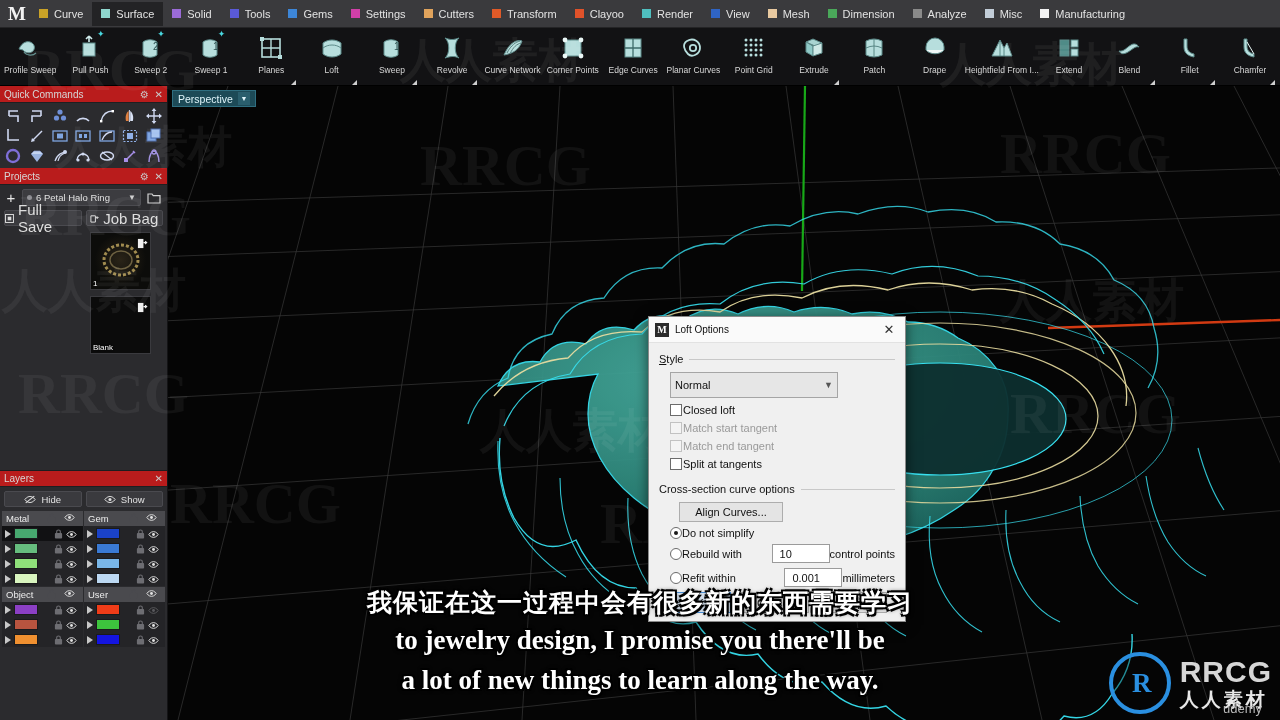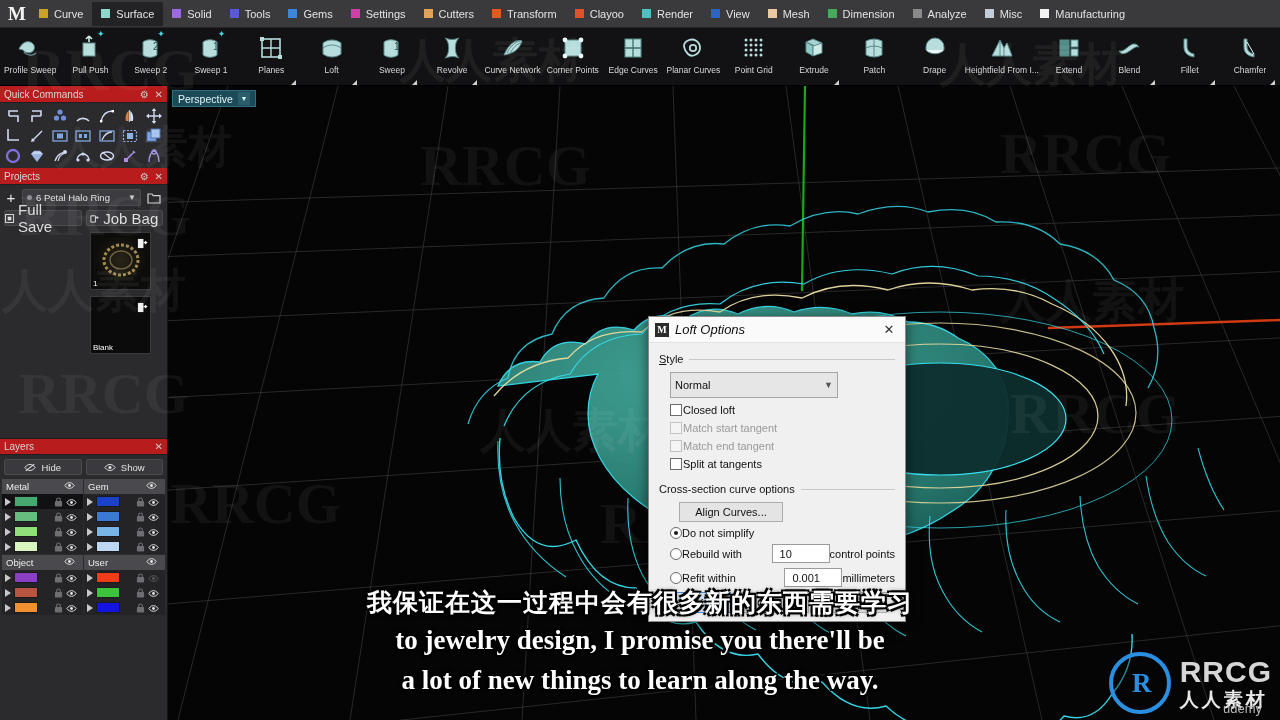--- a/index.html
+++ b/index.html
@@ -163,21 +163,21 @@
   }
   .dlg-title {
     height: 26px; display: flex; align-items: center; padding: 0 6px;
     background: #fafafa; border-bottom: 1px solid #e2e2e2;
   }
   .dlg-ico {
     width: 14px; height: 14px; background: #2b2b2b; color: #fff;
     font-size: 10px; font-family: "Liberation Serif", serif; font-weight: bold;
     display: flex; align-items: center; justify-content: center; margin-right: 6px;
   }
-  .dlg-title .dt { flex: 1; font-size: 13px; color: #0d0d0d; font-style: italic; }
+  .dlg-title .dt { flex: 1; font-size: 10px; color: #0d0d0d; }
   .dlg-close { width: 20px; text-align: center; font-size: 13px; color: #333; }
   .dlg-body { padding: 10px 10px 0 10px; }
   .grp {
     display: flex; align-items: center; gap: 6px;
     font-size: 11px; color: #111; margin-bottom: 7px;
   }
   .grp .gl { white-space: nowrap; }
   .grp .gline { flex: 1; height: 1px; background: #c8c8c8; }
   .combo {
     margin-left: 11px; width: 168px; height: 26px; background: #e6e6e6;
@@ -757,21 +757,21 @@
         <span class="ticon">
           <svg width="11" height="11" viewBox="0 0 12 12">
               <path d="M1 1h6v10H1z" fill="#f0f0f0"></path>
               <path d="M7 5h3.4M8.8 3.4L10.6 5 8.8 6.6" stroke="#f0f0f0" stroke-width="1.2" fill="none"></path>
             </svg>
         </span>
         <span class="tlabel">Blank</span>
       </div>
     </div>
 
-    <div class="panel-hdr layers-hdr" style="margin-top:38px;">
+    <div class="panel-hdr layers-hdr" style="margin-top:70px;">
       <span class="ttl">Layers</span>
       <span class="hicon">✕</span>
     </div>
     <div class="showhide">
       <div class="shbtn">
         <svg width="12" height="9" viewBox="0 0 14 10">
             <path d="M1 5s2.4-3.6 6-3.6S13 5 13 5s-2.4 3.6-6 3.6S1 5 1 5z" fill="none" stroke="#e0e0e0" stroke-width="1.1"></path>
             <path d="M2 9L12 1" stroke="#e0e0e0" stroke-width="1.2"></path>
           </svg>
         <span>Hide</span>

